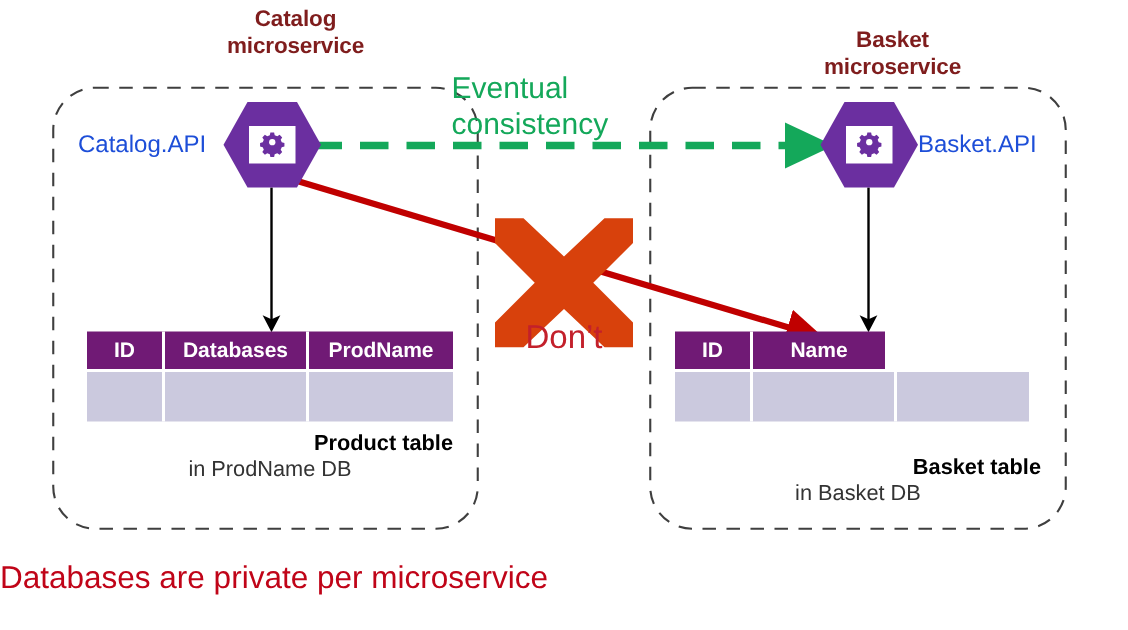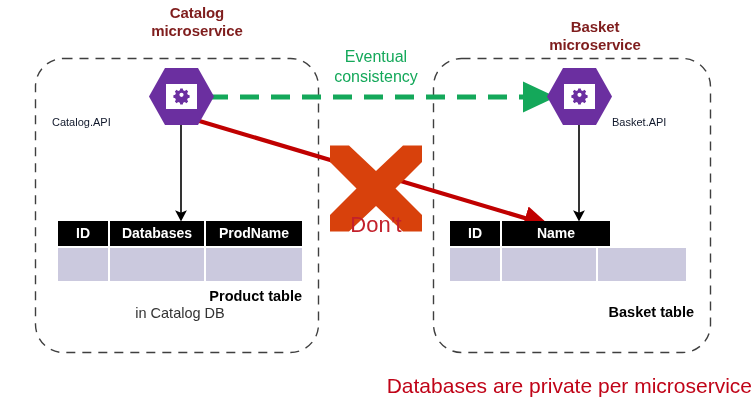--- a/index.html
+++ b/index.html
@@ -36,63 +36,61 @@
     font-weight: bold;
     color: #7f1d1d;
     text-align: center;
     letter-spacing: -0.1px;
   }
   #title-catalog { left: 114px; top: 4px; width: 166px; }
   #title-basket  { left: 512px; top: 18px; width: 166px; }
 
   
   .api-label {
-    font-size: 11px;
-    color: #0f172a;
-    margin-top: 28px;
+    font-size: 16px;
+    color: #1d4ed8;
   }
   #label-catalog-api { left: 52px; top: 88px; }
   #label-basket-api  { left: 612px; top: 88px; }
 
   
   .eventual {
-    font-size: 16px;
+    font-size: 20px;
     color: #14A85A;
-    text-align: center;
     line-height: 1.22;
   }
   #eventual-label { left: 301px; top: 47px; width: 150px; }
 
   
   #dont-label {
     left: 316px; top: 212px; width: 120px;
     font-size: 22px;
     color: #C3202B;
     text-align: center;
   }
 
   
   #bottom-caption {
     left: 0px; top: 374px; width: 752px;
     font-size: 21px;
     color: #C00418;
-    text-align: right;
+    text-align: left;
   }
 
   
   .db-table {
     position: absolute;
     display: flex;
     flex-direction: column;
   }
   .db-head-row, .db-body-row {
     display: flex;
   }
   .db-head-cell {
-    background: #000000;
+    background: #701a75;
     color: #ffffff;
     font-size: 14px;
     font-weight: bold;
     height: 25px;
     line-height: 25px;
     text-align: center;
     border-right: 2px solid #ffffff;
     box-sizing: border-box;
     overflow: hidden;
   }
@@ -228,32 +226,33 @@
     </div>
     <div class="db-body-row">
       <div class="db-body-cell" style="width:52px"></div>
       <div class="db-body-cell" style="width:96px"></div>
       <div class="db-body-cell" style="width:96px"></div>
     </div>
   </div>
 
   <div class="tbl-caption" id="caption-product">
     <span class="cap-main">Product table</span>
-    <span class="cap-sub">in Catalog  DB</span>
+    <span class="cap-sub">in ProdName  DB</span>
   </div>
 
   <div class="db-table" id="table-basket">
     <div class="db-head-row">
       <div class="db-head-cell" style="width:52px">ID</div>
-      <div class="db-head-cell" style="width:108px">Name</div>
+      <div class="db-head-cell" style="width:88px">Name</div>
     </div>
     <div class="db-body-row">
       <div class="db-body-cell" style="width:52px"></div>
       <div class="db-body-cell" style="width:96px"></div>
       <div class="db-body-cell" style="width:88px"></div>
     </div>
   </div>
 
   <div class="tbl-caption" id="caption-basket">
     <span class="cap-main">Basket table</span>
+    <span class="cap-sub">in Basket DB</span>
   </div>
 
 </div>
 
 </body></html>

